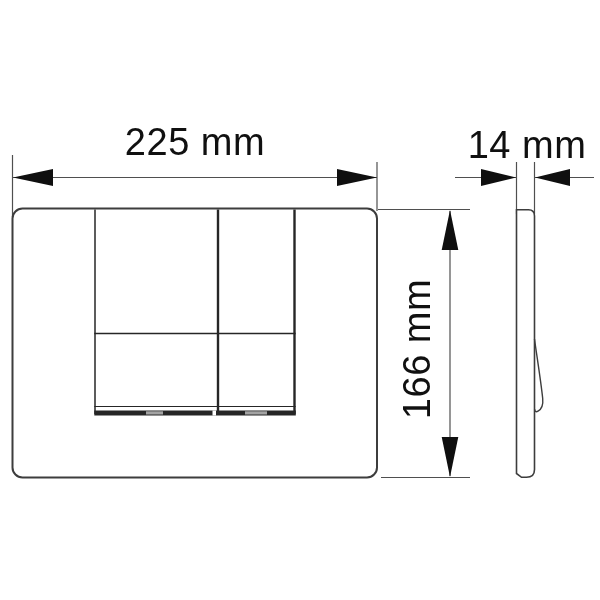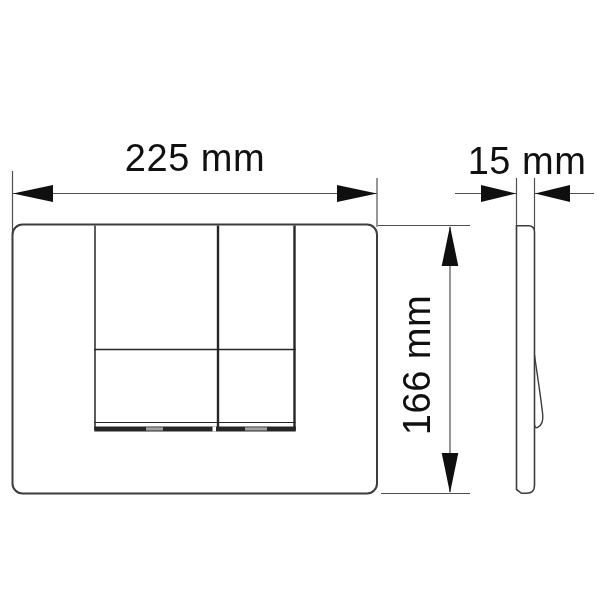--- a/index.html
+++ b/index.html
@@ -7,21 +7,20 @@
     padding: 0;
     background: #ffffff;
     font-family: "Liberation Sans", "DejaVu Sans", sans-serif;
   }
   .canvas {
     position: relative;
     width: 600px;
     height: 498px;
     background: #ffffff;
     overflow: hidden;
-    margin-top: 16px;
   }
   .canvas svg {
     position: absolute;
     left: 0;
     top: 0;
   }
   .dim-label {
     position: absolute;
     font-size: 38px;
     line-height: 1;
@@ -90,17 +89,17 @@
                L534.5,469.5 Q534.5,477.3 526.5,477.3
                L521.5,477.3 L516.5,473.5 Z"></path>
       <path fill="none" stroke-width="1.4" d="M534.5,339 C536.2,352 540.6,379 542.7,398.5
                C543.3,404.5 542.2,408.8 538,411.2
                C535.8,412.4 534.7,411.3 534.6,409"></path>
     </g>
   </svg>
 
   <div class="dim-label" style="left:195px; top:142px;">225 mm</div>
 
-  <div class="dim-label" style="left:527px; top:145px;">15 mm</div>
+  <div class="dim-label" style="left:527px; top:145px;">14 mm</div>
 
   <div class="dim-label vertical" style="left:417px; top:349px;">166 mm</div>
 
 </div>
 
 </body></html>

